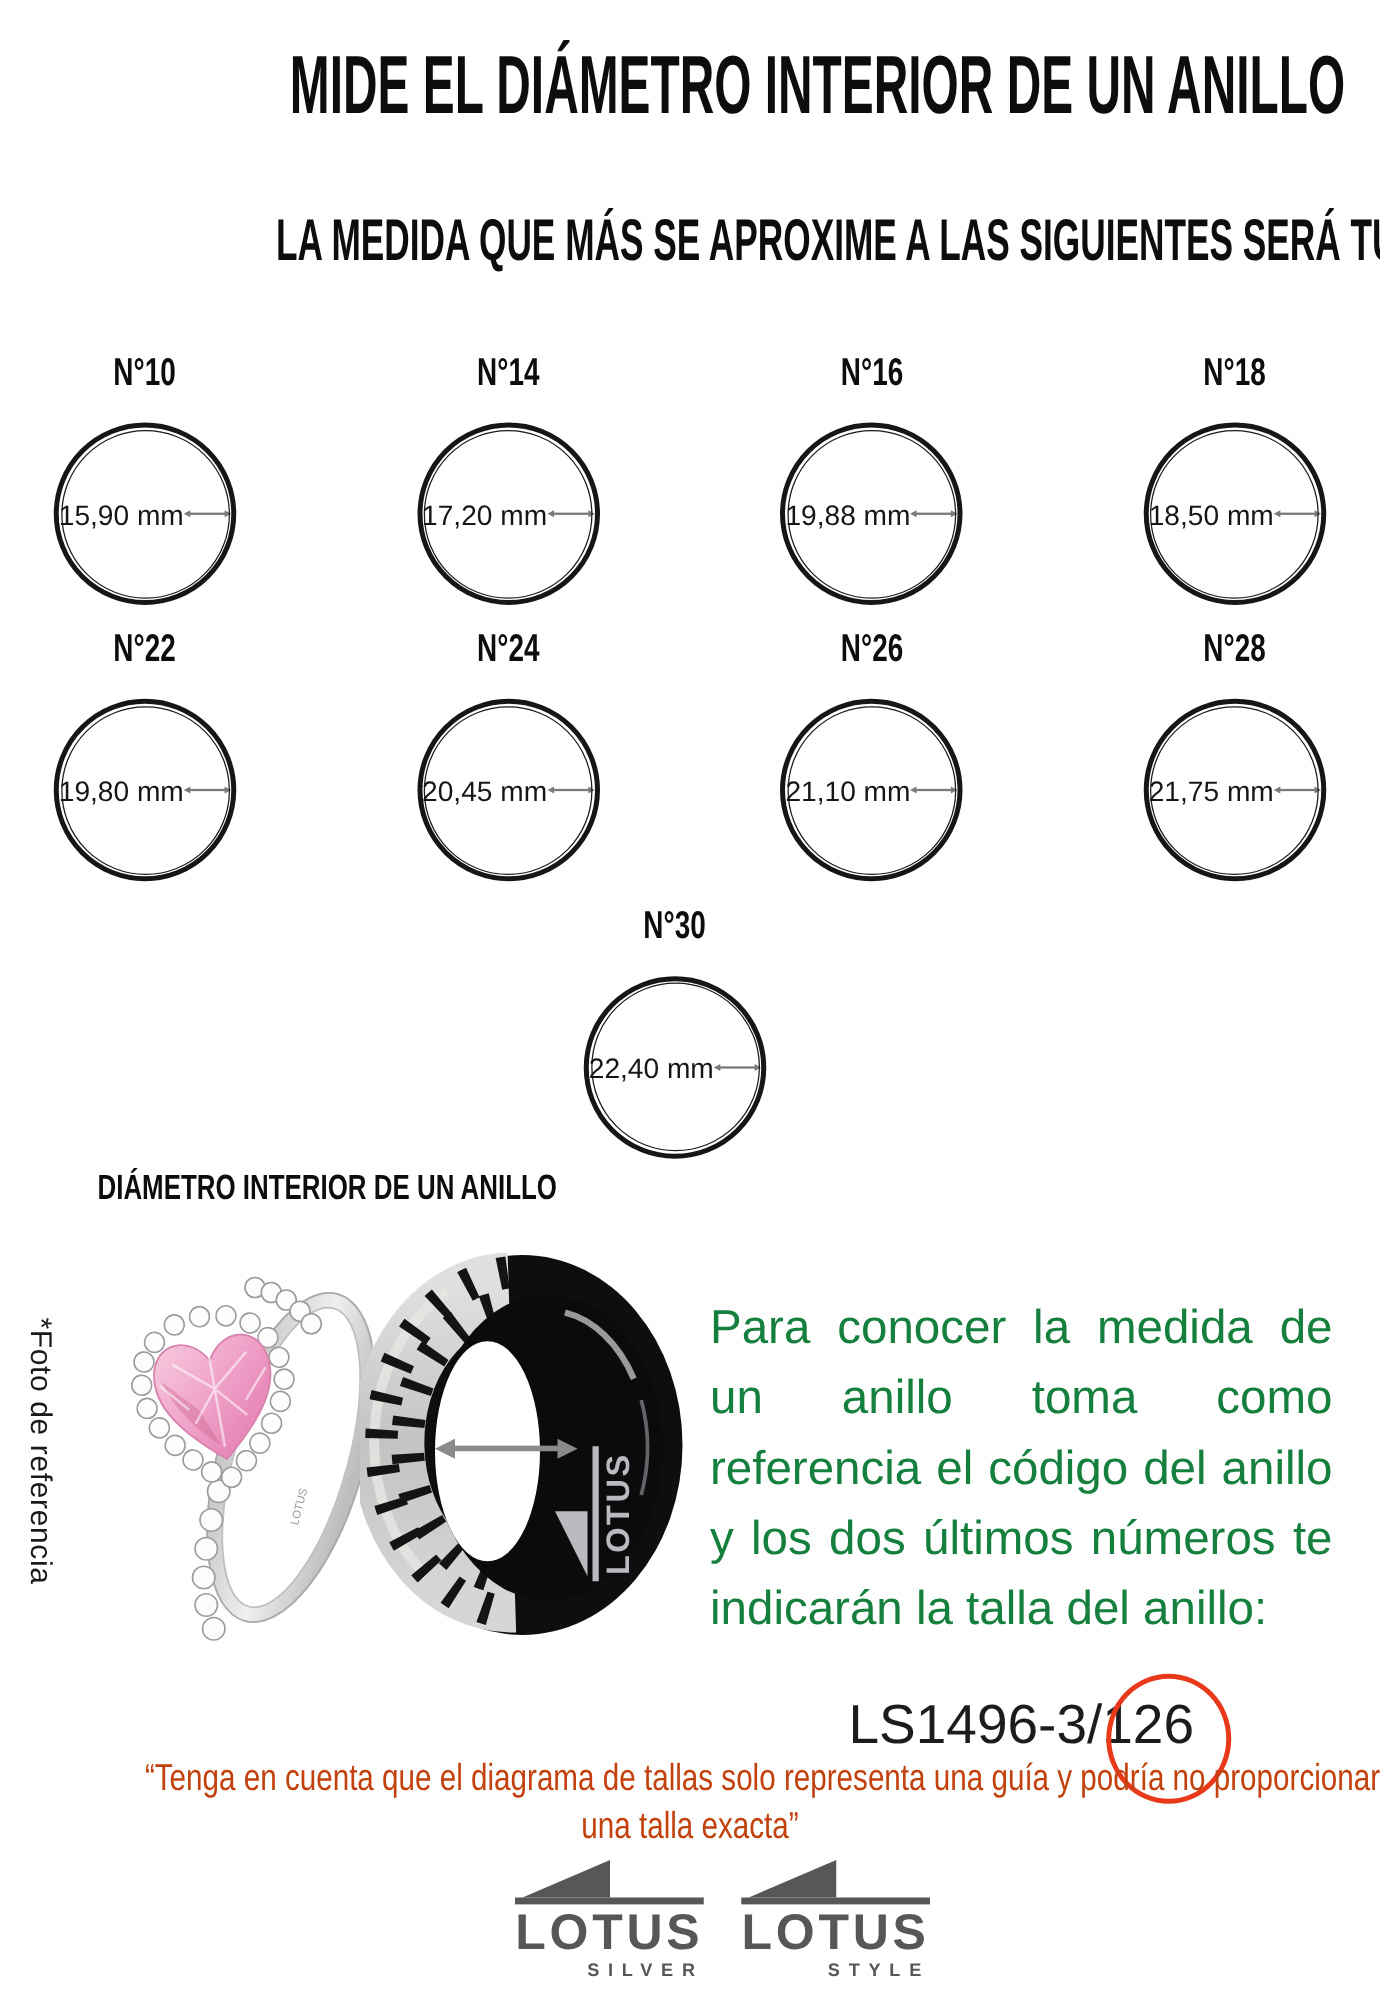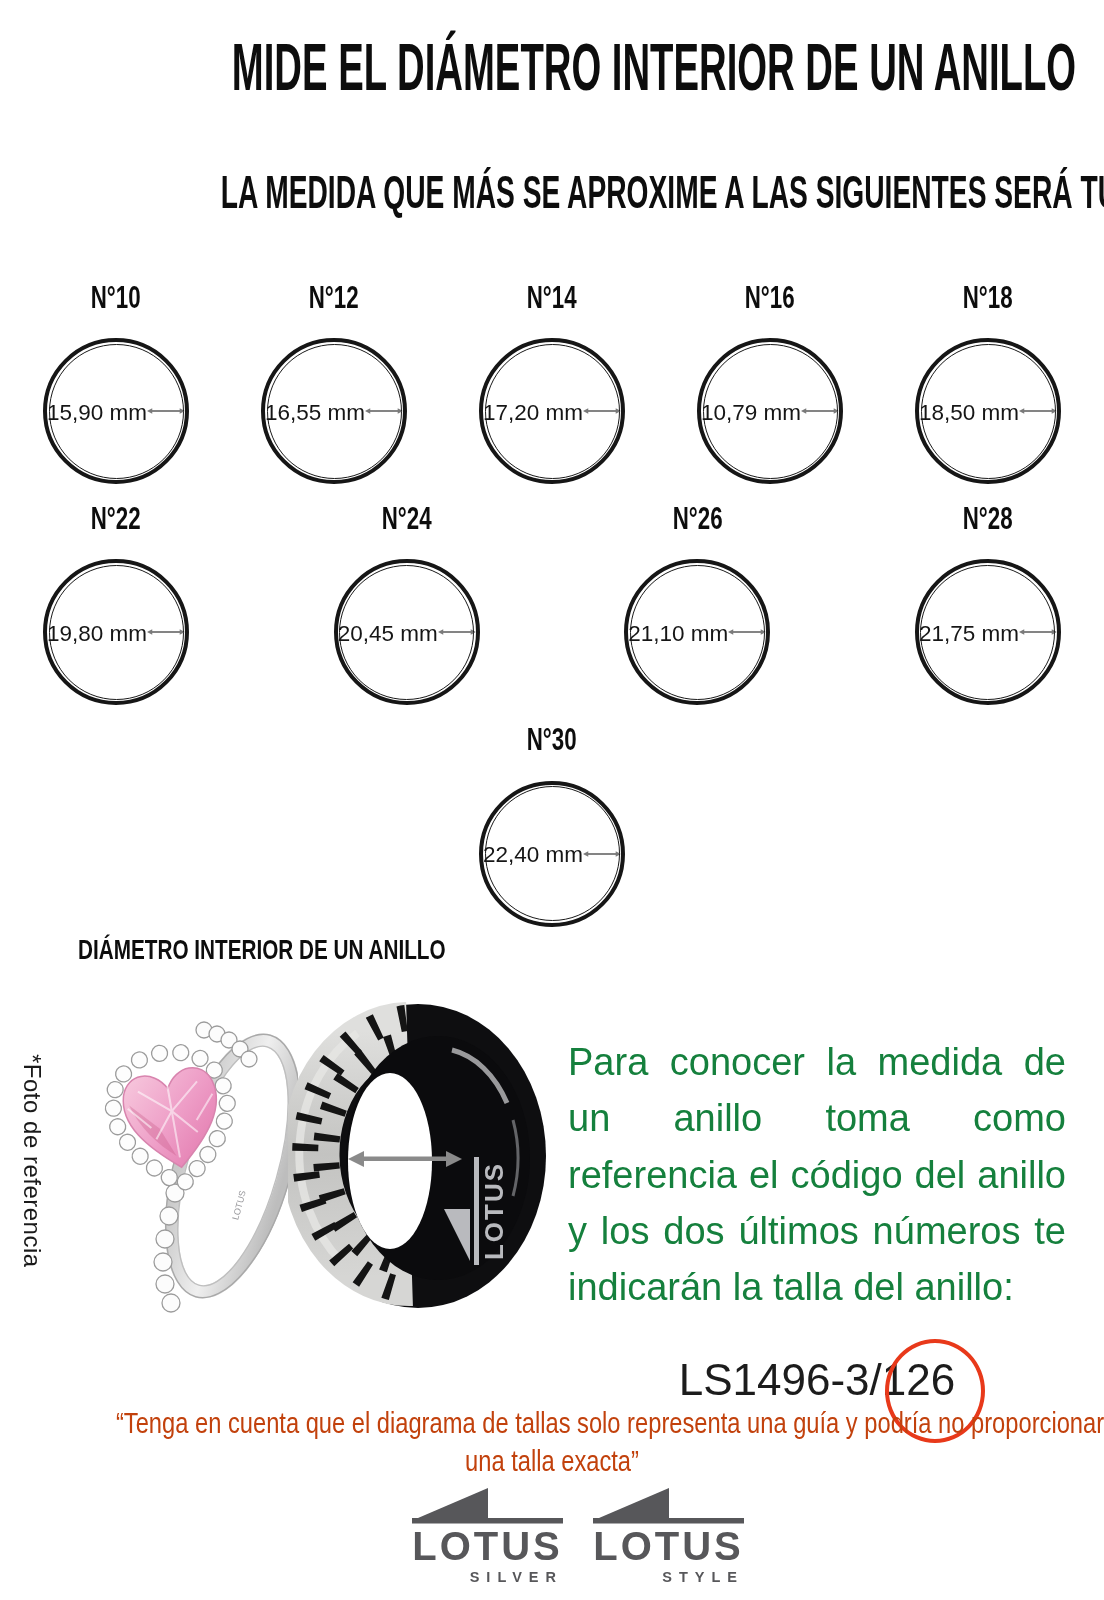--- a/index.html
+++ b/index.html
@@ -8,21 +8,21 @@
 
   
   .h1 { margin-top:34px; font-size:66px; font-weight:bold; line-height:1;
         text-align:center; white-space:nowrap; transform:scaleX(.58); color:#0d0d0d; }
   .h2 { margin-top:68px; font-size:47px; font-weight:bold; line-height:1;
         text-align:center; white-space:nowrap; transform:scaleX(.60); color:#0d0d0d; }
 
   
   .rows { margin-top:64px; }
   .size-row { display:flex; justify-content:space-between; padding:0 36px;align-items:center; }
-  .size-row.single { justify-content:center; margin-top:0; }
+  .size-row.single { justify-content:center; margin-top:0;padding-left:12px; }
   .size-row + .size-row { margin-top:16px; }
   .size-cell { width:160px; display:flex; flex-direction:column; align-items:center; }
   .size-label { font-size:31px; font-weight:bold; line-height:1.2; white-space:nowrap;
                 transform:scaleX(.72); color:#0d0d0d; }
   .circle { position:relative; margin-top:22px; width:138px; height:138px;
             border:4px solid #161616; border-radius:50%;
             display:flex; flex-direction:row; align-items:center; justify-content:center; }
   .circle::before { content:""; position:absolute; inset:1.5px; border:1.6px solid #1a1a1a;
                     border-radius:50%; pointer-events:none; }
   .mm { font-size:22.5px; color:#161616; white-space:nowrap; margin-bottom:-3px; z-index:1; }
@@ -76,49 +76,36 @@
         <svg class="dia-arrow" viewBox="0 0 116 22">
             <g fill="#7a7a7a" stroke="none">
               <rect x="10" y="8.2" width="96" height="5.6"></rect>
               <polygon points="0,11 16,2.5 16,19.5"></polygon>
               <polygon points="116,11 100,2.5 100,19.5"></polygon>
             </g>
           </svg>
       </div>
     </div>
     <div class="size-cell">
-      <div class="size-label">N°12</div>
-      <div class="circle">
-        <span class="mm">16,55 mm</span>
-        <svg class="dia-arrow" viewBox="0 0 116 22">
-            <g fill="#7a7a7a">
-              <rect x="10" y="8.2" width="96" height="5.6"></rect>
-              <polygon points="0,11 16,2.5 16,19.5"></polygon>
-              <polygon points="116,11 100,2.5 100,19.5"></polygon>
-            </g>
-          </svg>
-      </div>
-    </div>
-    <div class="size-cell">
       <div class="size-label">N°14</div>
       <div class="circle">
         <span class="mm">17,20 mm</span>
         <svg class="dia-arrow" viewBox="0 0 116 22">
             <g fill="#7a7a7a">
               <rect x="10" y="8.2" width="96" height="5.6"></rect>
               <polygon points="0,11 16,2.5 16,19.5"></polygon>
               <polygon points="116,11 100,2.5 100,19.5"></polygon>
             </g>
           </svg>
       </div>
     </div>
     <div class="size-cell">
       <div class="size-label">N°16</div>
       <div class="circle">
-        <span class="mm">10,79 mm</span>
+        <span class="mm">19,88 mm</span>
         <svg class="dia-arrow" viewBox="0 0 116 22">
             <g fill="#7a7a7a">
               <rect x="10" y="8.2" width="96" height="5.6"></rect>
               <polygon points="0,11 16,2.5 16,19.5"></polygon>
               <polygon points="116,11 100,2.5 100,19.5"></polygon>
             </g>
           </svg>
       </div>
     </div>
     <div class="size-cell">

